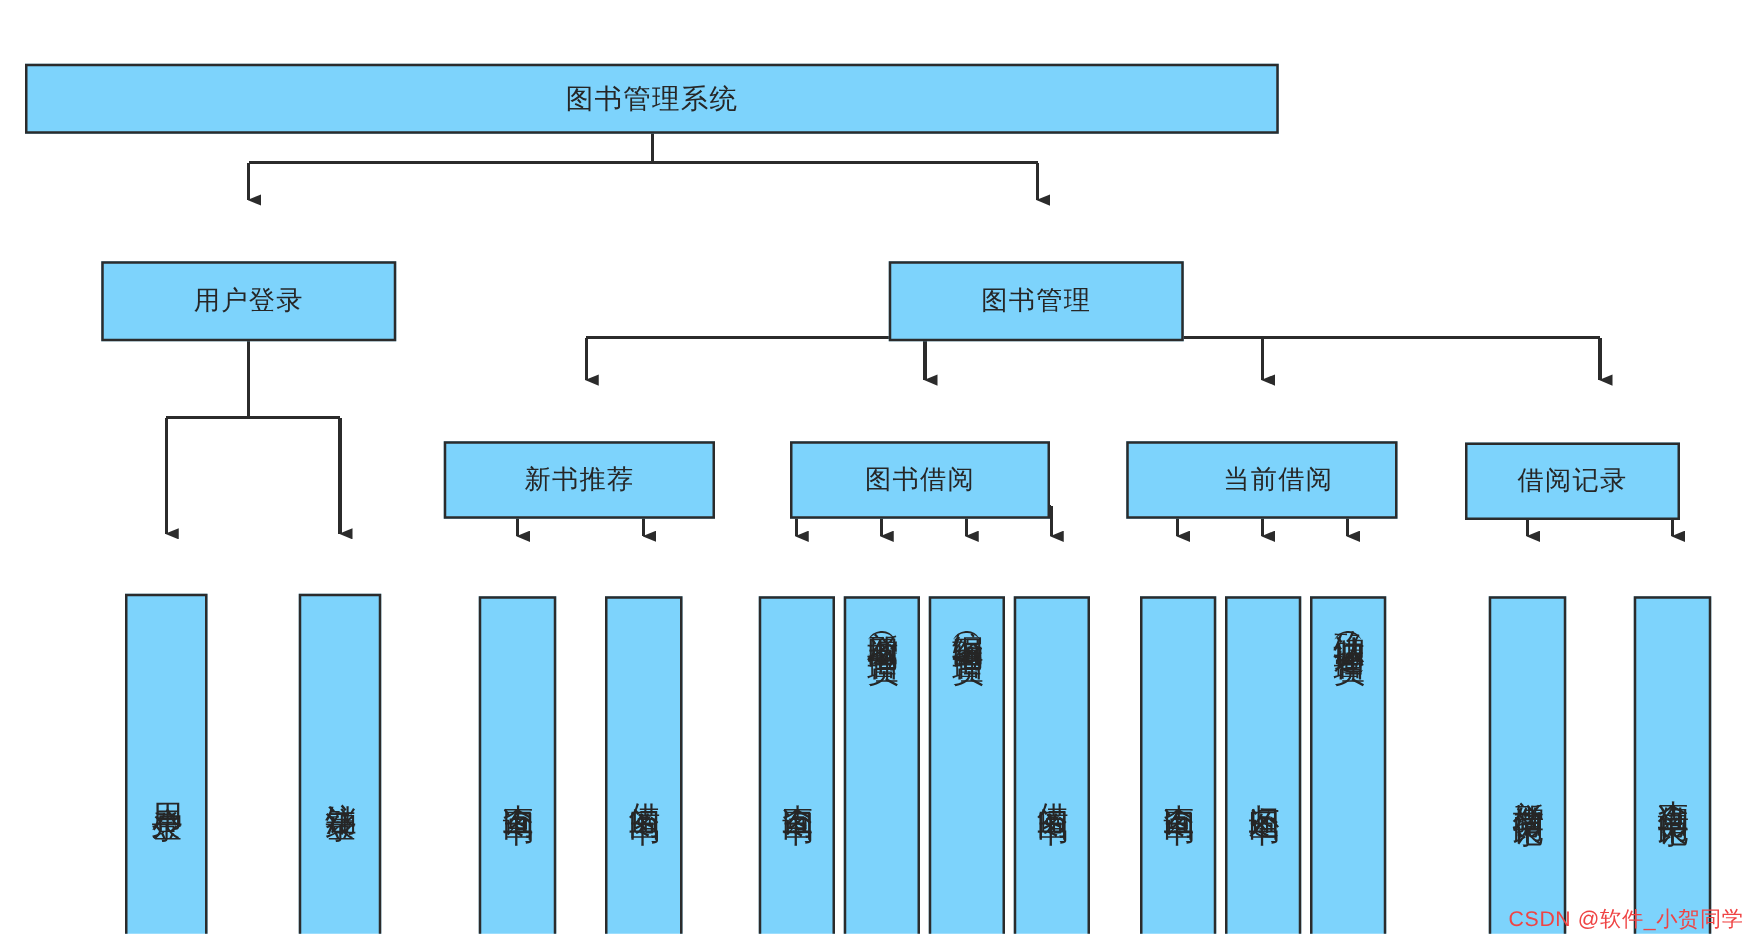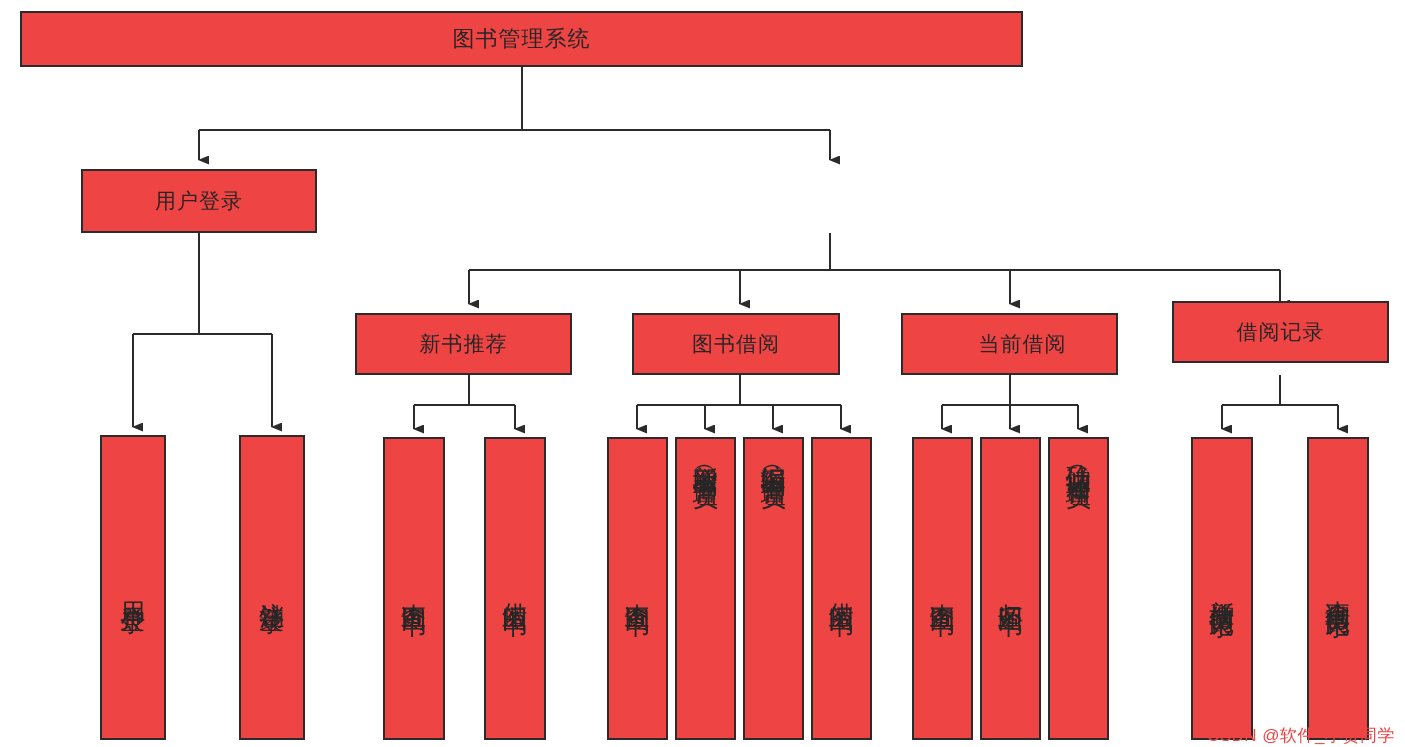--- a/index.html
+++ b/index.html
@@ -18,26 +18,27 @@
   }
   #wires{
     position:absolute;
     left:0;top:0;
     width:1405px;height:747px;
     pointer-events:none;
   }
   .node{
     position:absolute;
     box-sizing:border-box;
-    background:#ef4444;
+    background:#7dd3fc;
     border:2.5px solid #2b2b2b;
     display:flex;
     align-items:center;
     justify-content:center;
     z-index:2;
+    margin-top:40px;
   }
   .node .cap{
     font-size:21px;
     line-height:1.18;
     letter-spacing:1px;
     color:#262626;
     white-space:nowrap;
   }
   
   .node.root .cap{font-size:22px;}
@@ -131,34 +132,37 @@
   </svg>
 
   <div class="node root" style="left:20px;top:11px;width:1003px;height:56px;">
     <span class="cap">图书管理系统</span>
   </div>
 
   <div class="node lvl2" style="left:81px;top:169px;width:236px;height:64px;">
     <span class="cap">用户登录</span>
   </div>
 
+  <div class="node lvl2" style="left:711px;top:169px;width:236px;height:64px;">
+    <span class="cap">图书管理</span>
+  </div>
 
   <div class="node lvl3" style="left:355px;top:313px;width:217px;height:62px;">
     <span class="cap">新书推荐</span>
   </div>
 
   <div class="node lvl3" style="left:632px;top:313px;width:208px;height:62px;">
     <span class="cap">图书借阅</span>
   </div>
 
   <div class="node lvl3" style="left:901px;top:313px;width:217px;height:62px;padding-left:26px;">
     <span class="cap">当前借阅</span>
   </div>
 
-  <div class="node lvl3" style="left:1172px;top:301px;width:217px;height:62px;">
+  <div class="node lvl3" style="left:1172px;top:314px;width:172px;height:62px;">
     <span class="cap">借阅记录</span>
   </div>
 
   <div class="node leaf centered" style="left:100px;top:435px;width:66px;height:305px;">
     <span class="cap">用户登录</span>
   </div>
 
   <div class="node leaf centered" style="left:239px;top:435px;width:66px;height:305px;">
     <span class="cap">注销登录</span>
   </div>

